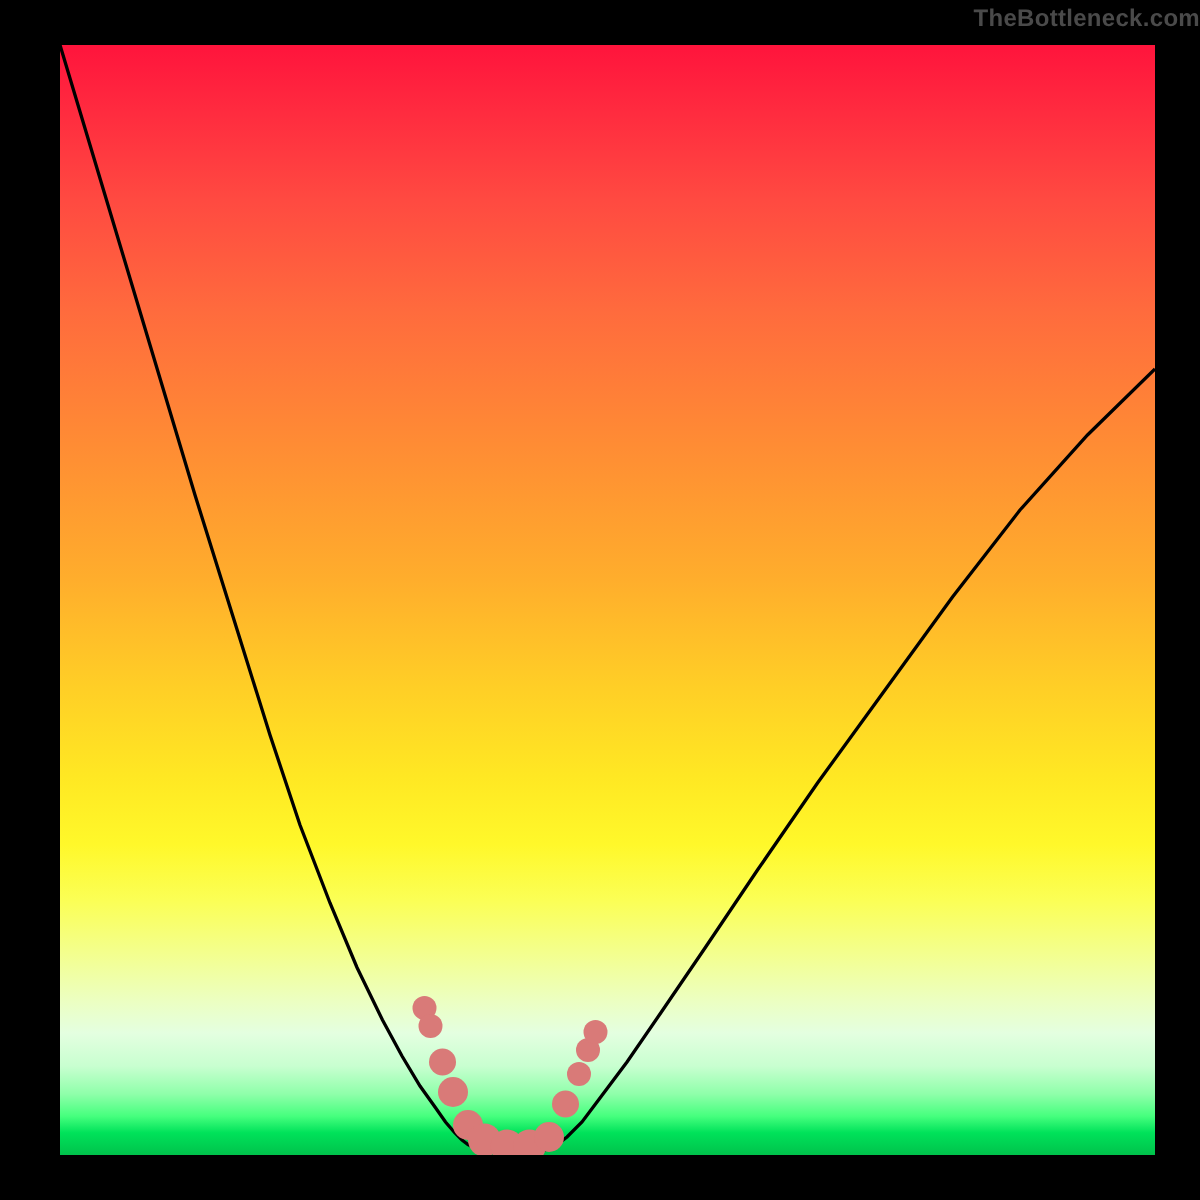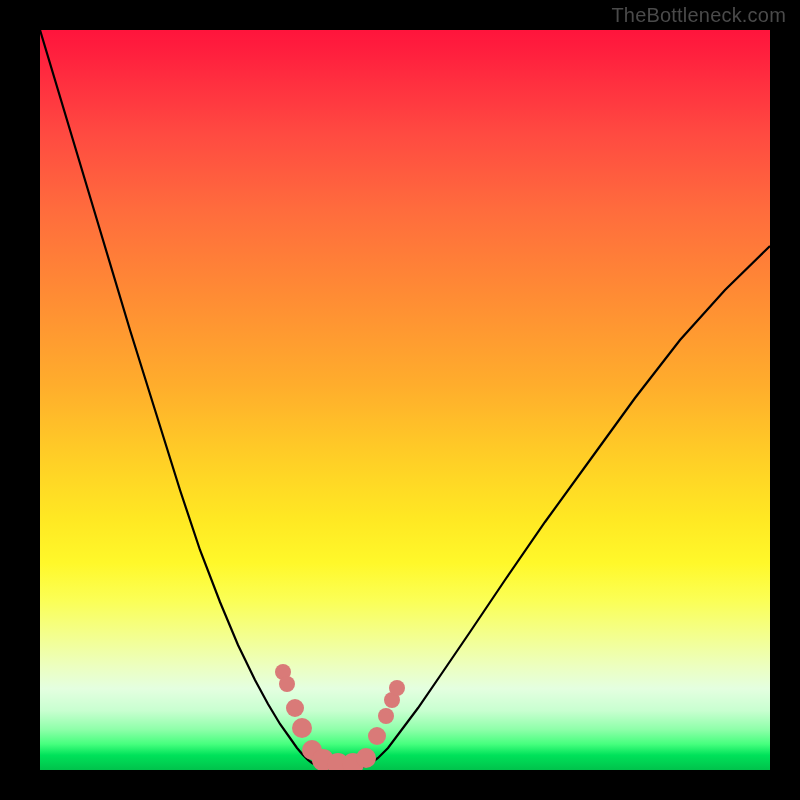--- a/index.html
+++ b/index.html
@@ -42,24 +42,24 @@
       #c8ffd0 92%,
       #8fffaa 94.5%,
       #46ff7e 96.5%,
       #00e25a 98%,
       #00c24b 100%
     );
   }
   .watermark {
     position: absolute;
     top: 4px;
-    right: 14px;
+    right: 0;
     color: #4a4a4a;
-    font-size: 20px;
-    font-weight: 400;
+    font-size: 16px;
+    font-weight: 700;
     letter-spacing: 0.2px;
     z-index: 5;
   }
   svg.curves {
     position: absolute;
     left: 0;
     top: 0;
     width: 730px;
     height: 740px;
   }

